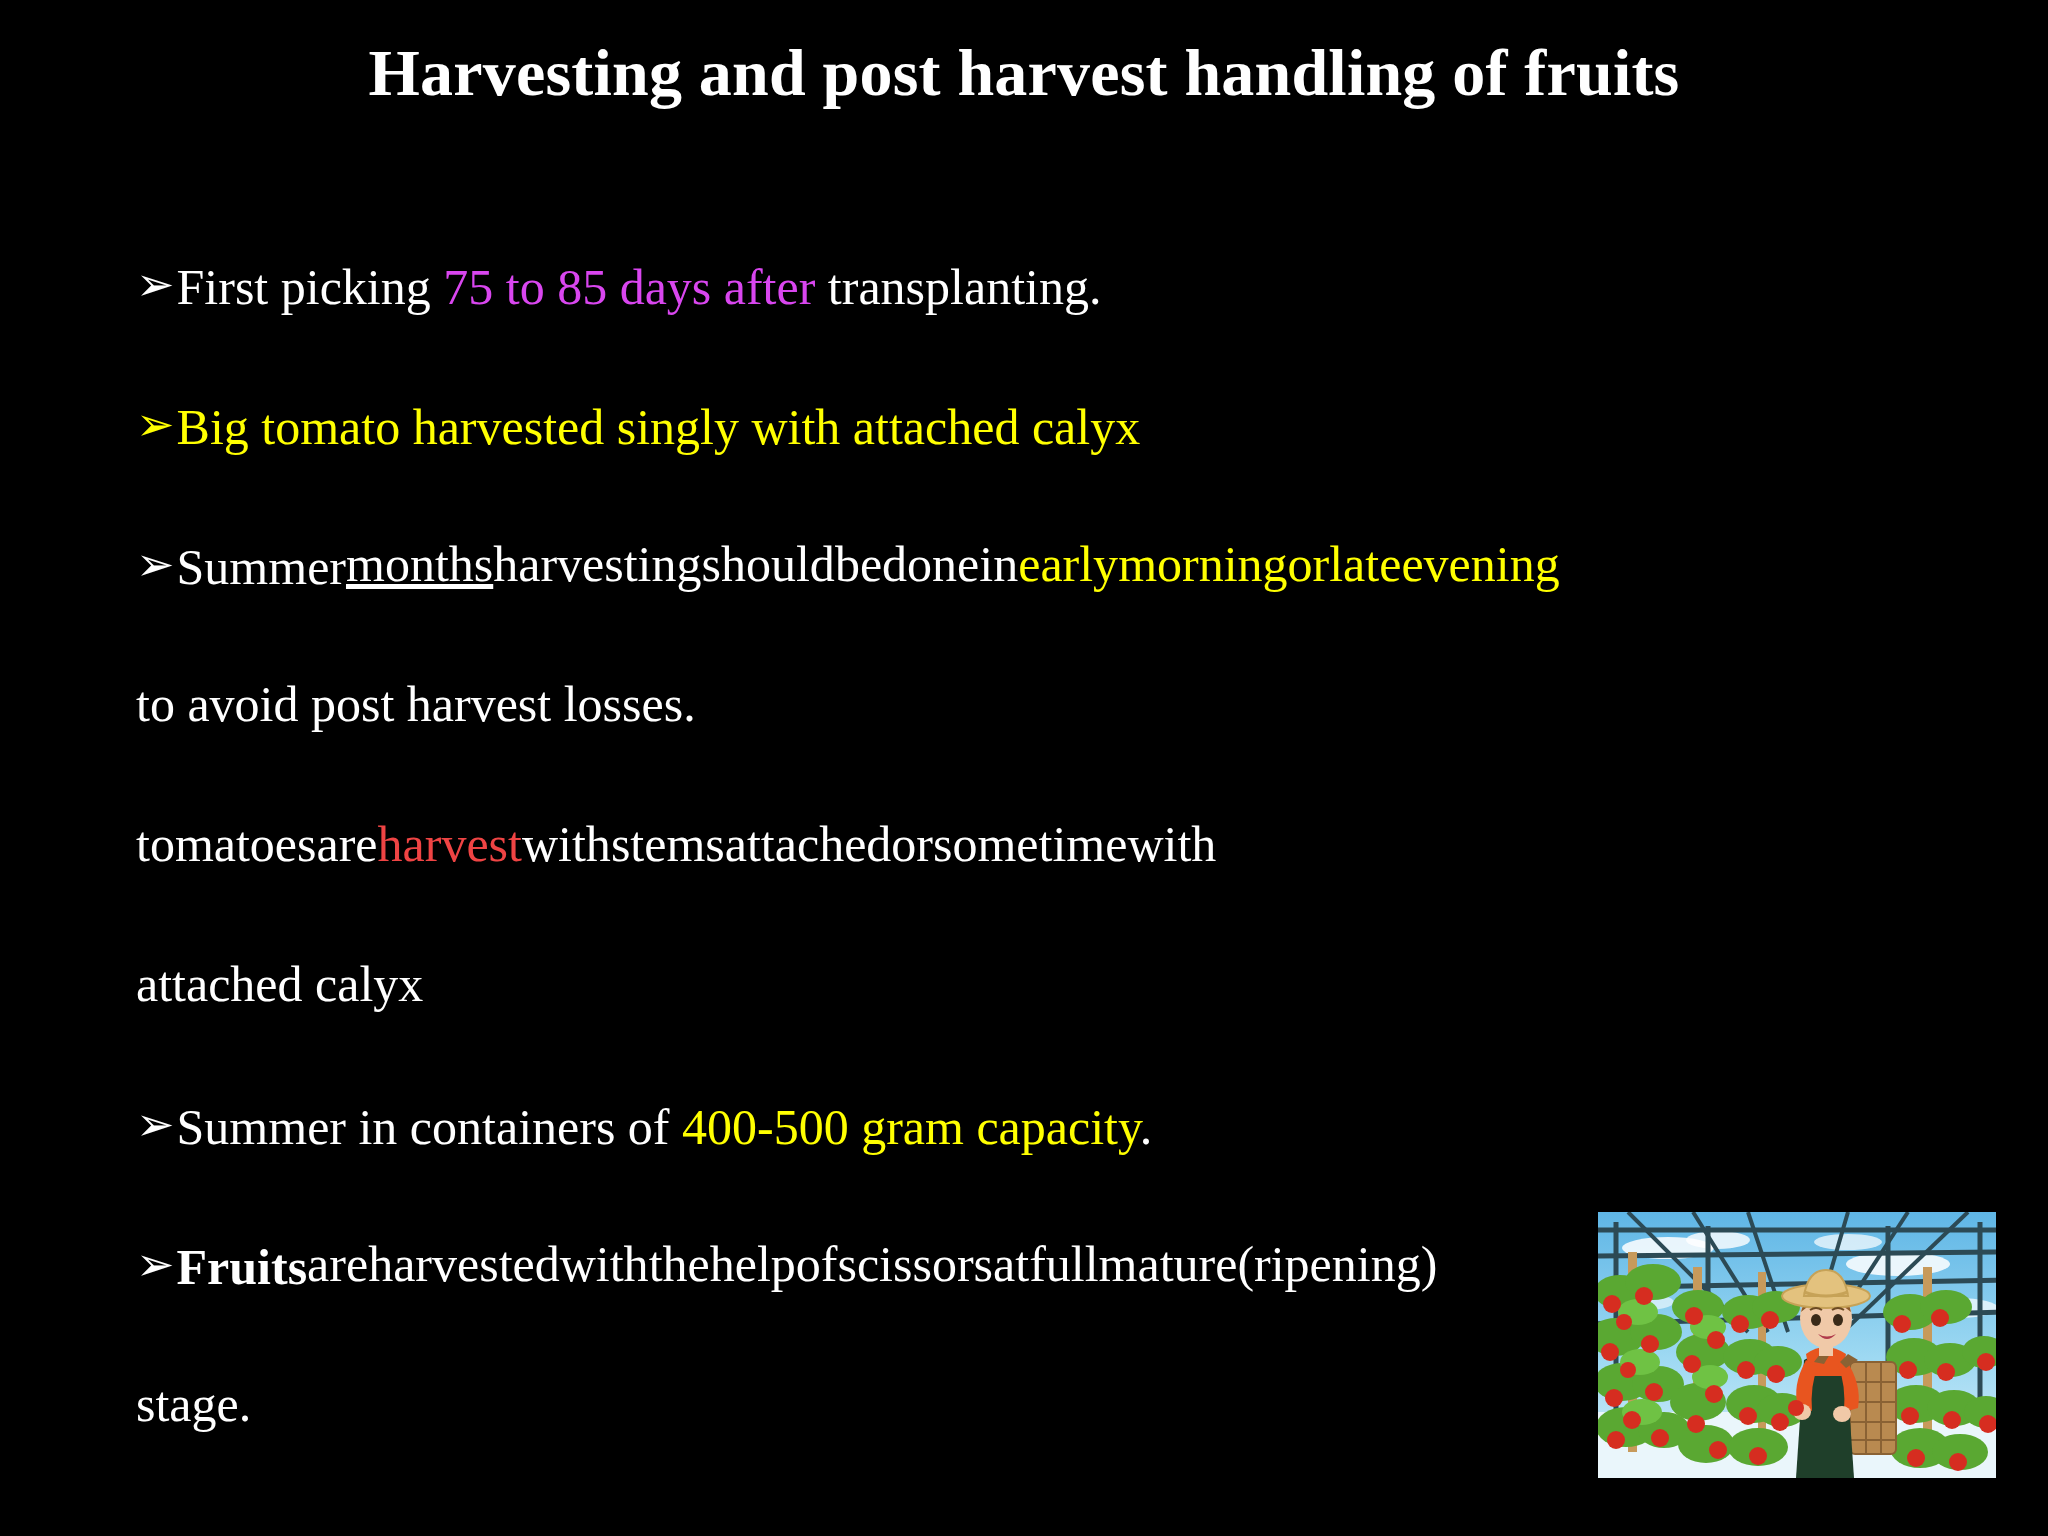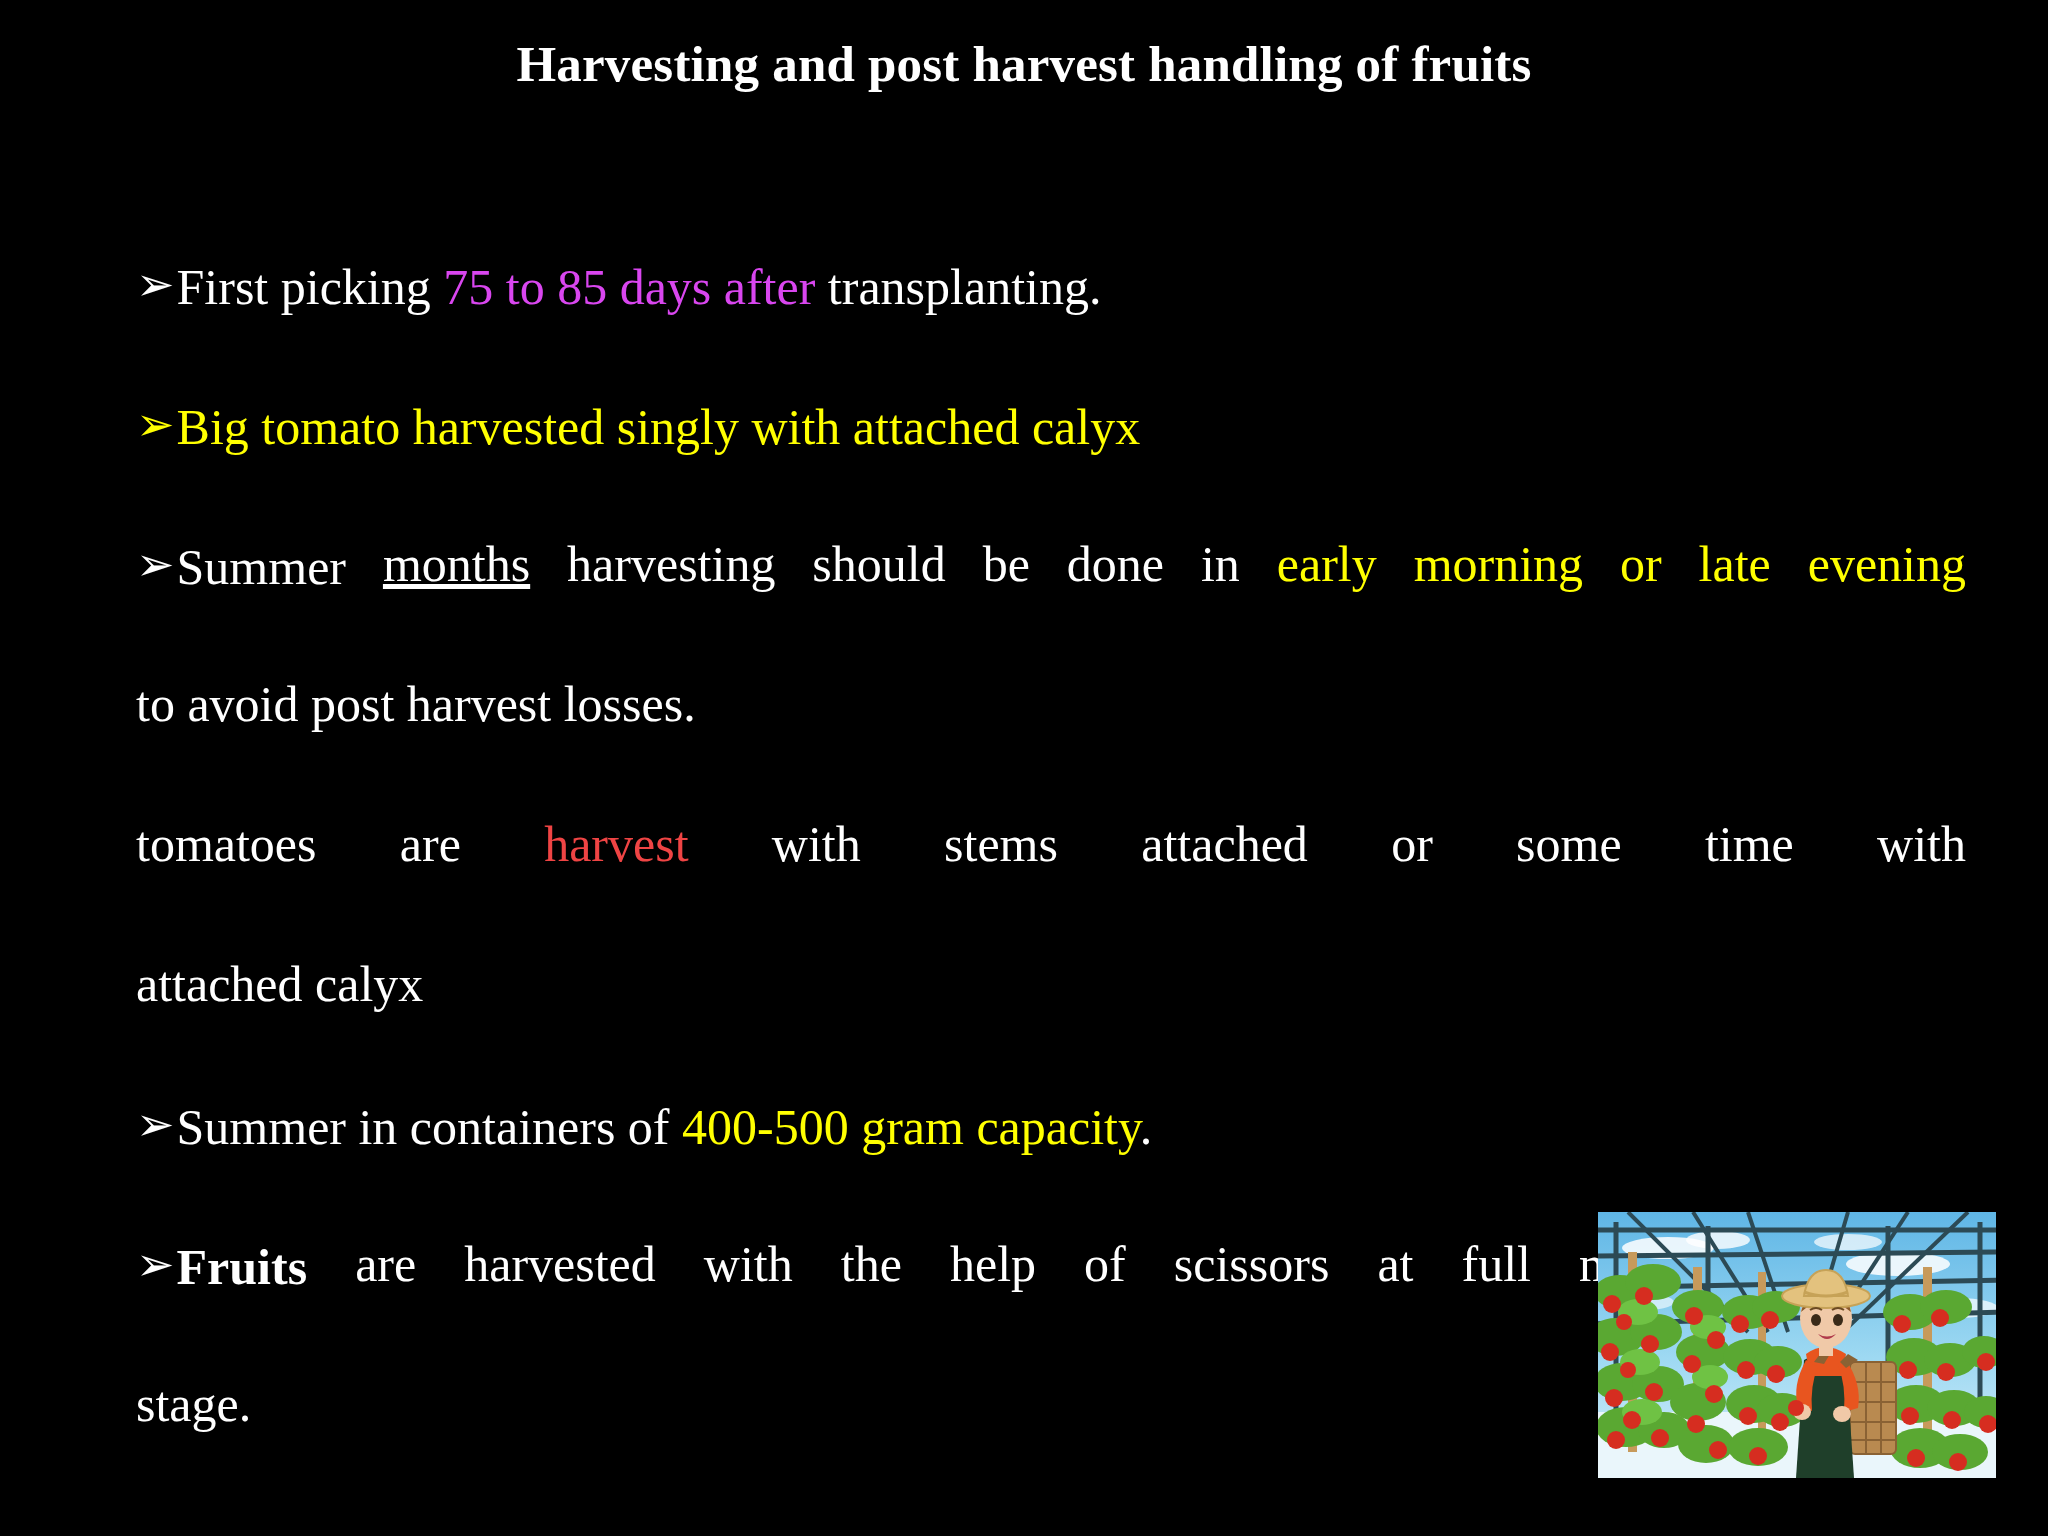--- a/index.html
+++ b/index.html
@@ -22,21 +22,21 @@
     overflow: hidden;
   }
 
   
   .title {
     position: absolute;
     left: 0;
     top: 36px;
     width: 2048px;
     text-align: center;
-    font-size: 51px;
+    font-size: 66px;
     font-weight: bold;
     line-height: 1.12;
     color: #ffffff;
     letter-spacing: 0.2px;
     white-space: nowrap;
   }
 
   
   .body-block {
     position: absolute;
@@ -53,23 +53,22 @@
     text-align: justify;
   }
   .para .line {
     display: block;
     height: 140px;
     line-height: 140px;
     white-space: nowrap;
   }
   .para .line.justify {
     display: flex;
-    justify-content: space-between;
+    justify-content: flex-start;
     white-space: nowrap;
-    gap: 8px;
   }
   .para .line.justify .w {
     display: inline-block;
   }
   .bullet {
     display: inline-block;
     font-size: 46px;
     font-family: "DejaVu Sans", sans-serif;
     vertical-align: 4px;
     margin-right: 2px;

